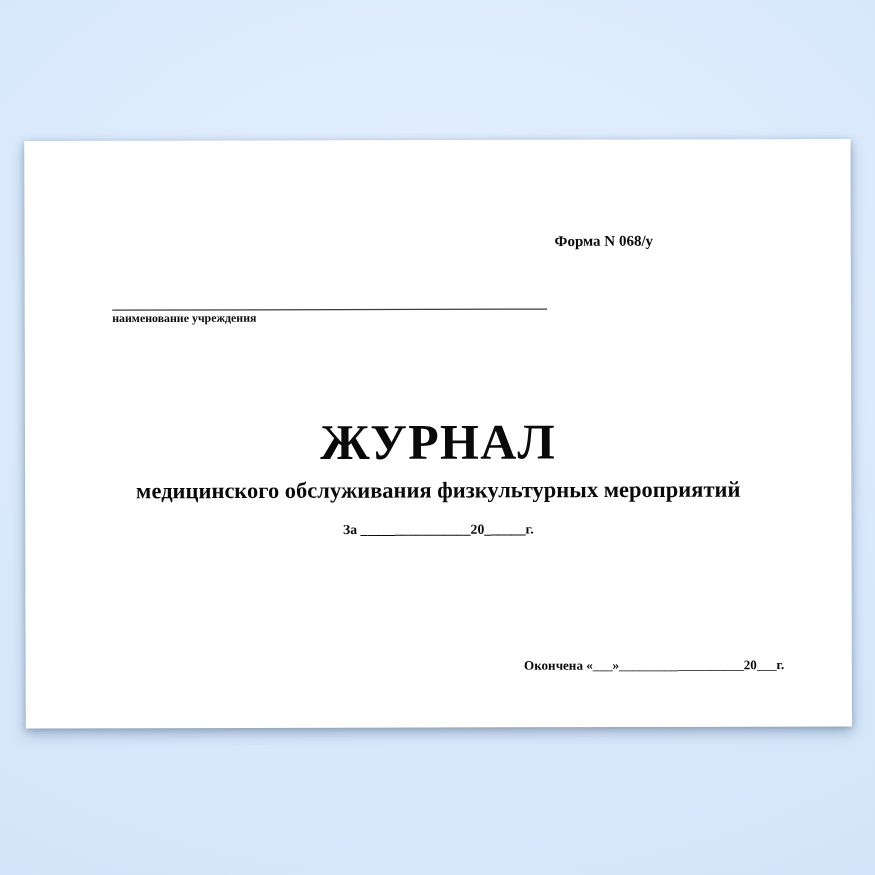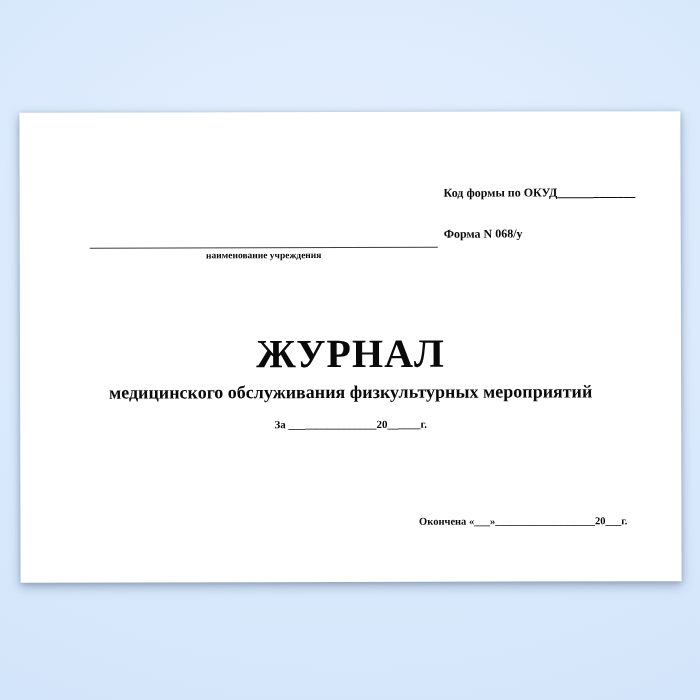--- a/index.html
+++ b/index.html
@@ -41,21 +41,21 @@
     top: 135px;
     width: 348px;
     height: 0;
     border-top: 1.4px solid #3d3d3d;
   }
   .inst-caption {
     position: absolute;
     left: 70px;
     top: 138px;
     width: 348px;
-    text-align: center;
+    text-align: left;
     font-size: 9.5px;
     font-weight: bold;
   }
   .title {
     position: absolute;
     left: 0;
     top: 220px;
     width: 100%;
     text-align: center;
     font-size: 40px;
@@ -84,29 +84,28 @@
   }
   .date-line {
     position: absolute;
     right: 54px;
     font-size: 10.5px;
     font-weight: bold;
     white-space: pre;
     text-align: right;
   }
   .date-started  { top: 385px; }
-  .date-finished { top: 404px; }
+  .date-finished { top: 416px; }
 </style>
 </head>
 <body>
 
 <div class="page">
 
   <div class="codes">
-    <div>Код формы по ОКУД_____________</div>
     <div>Форма N 068/у</div>
   </div>
 
   <div class="inst-rule"></div>
   <div class="inst-caption">наименование учреждения</div>
 
   <div class="title">ЖУРНАЛ</div>
 
   <div class="subtitle">медицинского обслуживания физкультурных мероприятий</div>
 

